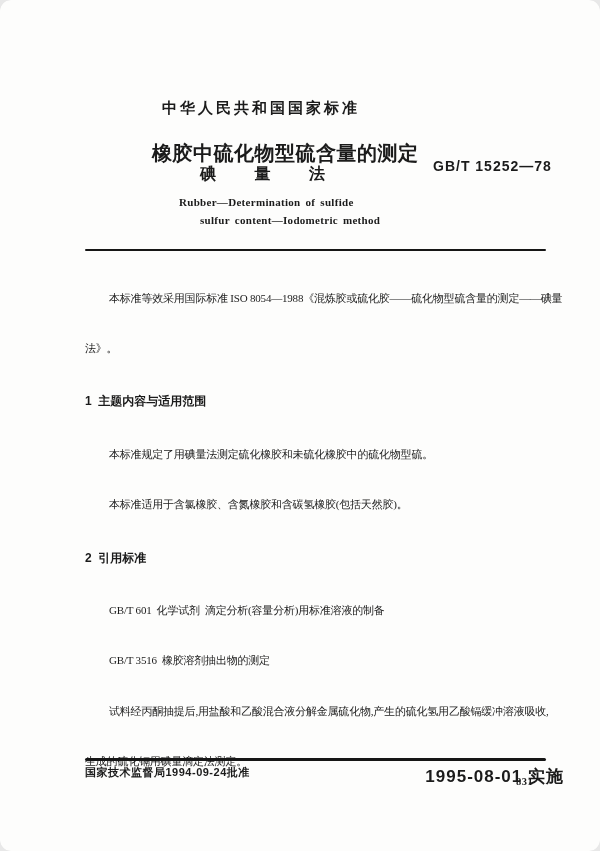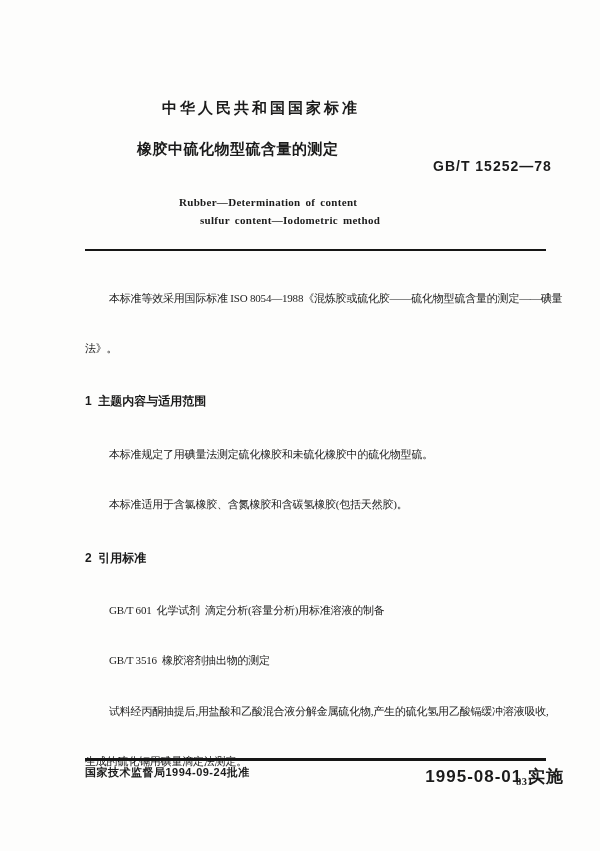--- a/index.html
+++ b/index.html
@@ -1,35 +1,35 @@
 <!DOCTYPE html>
 <html><head>
 <meta charset="utf-8">
 <style>
-  * { margin:0; padding:0; box-sizing:border-box; }
+  * { margin:0; padding:0; box-sizing:border-box;border-radius:11px; }
   html,body { background:#e8e8e8; }
   .page {
     position:relative;
     width:600px; height:851px;
     background:#fdfdfc;
     font-family:"Liberation Serif", serif;
     color:#1b1b1b;
     overflow:hidden;
   }
   
   .std-label {
     position:absolute; left:162px; top:99px;
     font-family:"Liberation Sans", sans-serif;
     font-weight:bold; font-size:15px; letter-spacing:3px;
     white-space:pre;
   }
   .title-zh1 {
-    position:absolute; left:137px; top:140px;
+    position:absolute; left:152px; top:140px;
     font-family:"Liberation Sans", sans-serif;
-    font-weight:bold; font-size:15px; letter-spacing:0.5px;
+    font-weight:bold; font-size:20px; letter-spacing:0.5px;
     white-space:pre;
   }
   .title-zh2 {
     position:absolute; left:200px; top:164px;
     font-family:"Liberation Sans", sans-serif;
     font-weight:bold; font-size:16px; letter-spacing:17px;
     white-space:pre;
   }
   .std-code {
     position:absolute; left:433px; top:158px;
@@ -89,22 +89,23 @@
     font-size:10.5px; font-weight:bold; letter-spacing:0.5px;
   }
 </style>
 </head>
 <body>
 
 <div class="page">
 
   <div class="std-label">中华人民共和国国家标准</div>
   <div class="title-zh1">橡胶中硫化物型硫含量的测定</div>
+  <div class="title-zh2">碘 量 法</div>
   <div class="std-code">GB/T 15252—78</div>
-  <div class="en1">Rubber—Determination of content</div>
+  <div class="en1">Rubber—Determination of sulfide</div>
   <div class="en2">sulfur content—Iodometric method</div>
 
   <div class="rule-top"></div>
 
   <div class="doc-body">
     <div class="ln ind">本标准等效采用国际标准 ISO 8054—1988《混炼胶或硫化胶——硫化物型硫含量的测定——碘量</div>
     <div class="ln">法》。</div>
     <div class="ln hd">1  主题内容与适用范围</div>
     <div class="ln ind">本标准规定了用碘量法测定硫化橡胶和未硫化橡胶中的硫化物型硫。</div>
     <div class="ln ind">本标准适用于含氯橡胶、含氮橡胶和含碳氢橡胶(包括天然胶)。</div>

